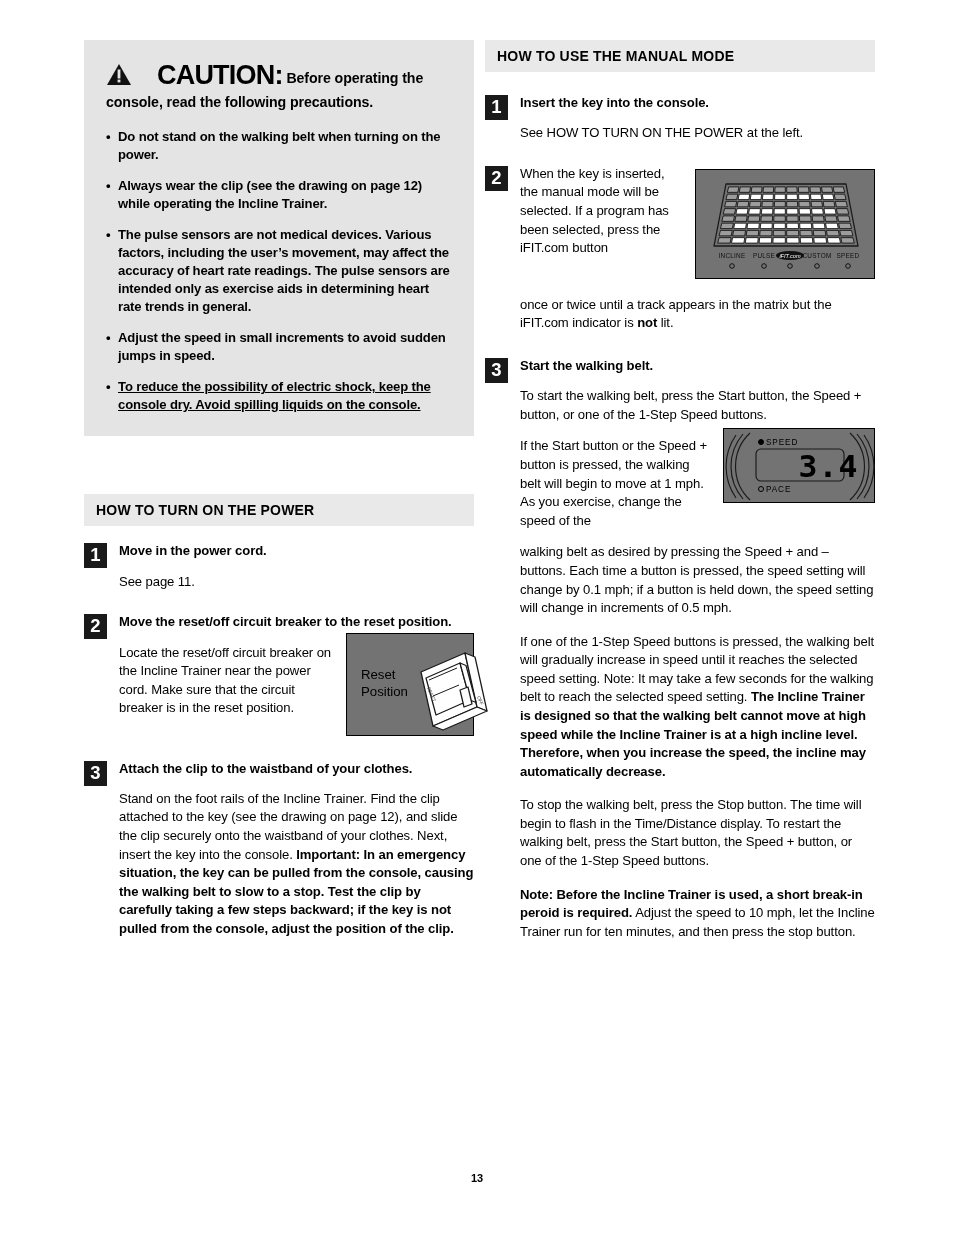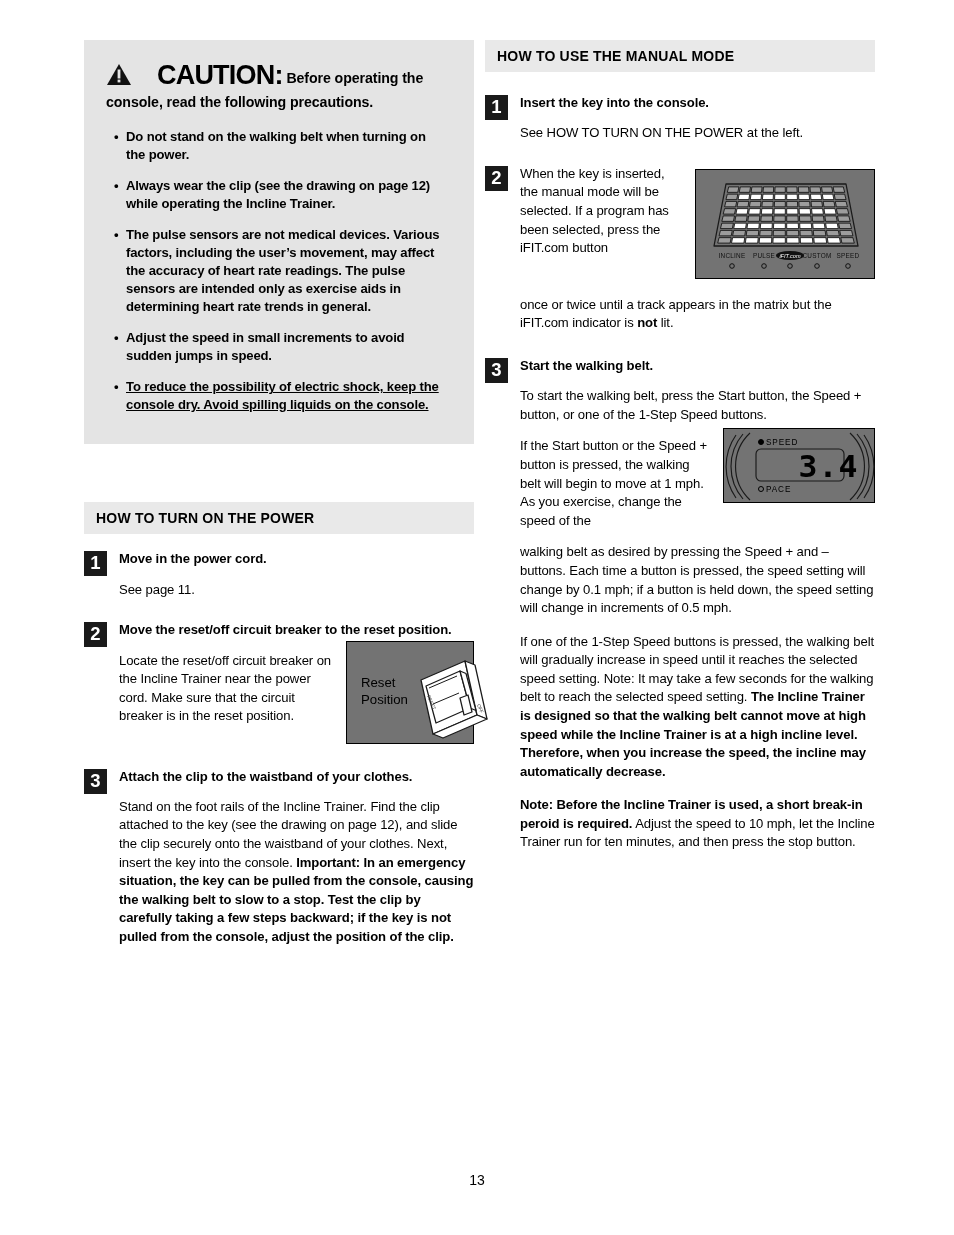--- a/index.html
+++ b/index.html
@@ -39,21 +39,21 @@
     letter-spacing: -0.8px;
     vertical-align: -1px;
     margin-left: 24px;
   }
   .warn-tri {
     display: inline-block;
     width: 26px; height: 23px;
     vertical-align: -3px;
     margin-right: 1px;
   }
-  .caution-list { list-style: none; margin: 8px; padding: 0; }
+  .caution-list { list-style: none; margin: 0; padding: 0; }
   .caution-list li {
     font-weight: bold;
     font-size: 13.1px;
     line-height: 1.38;
     margin-bottom: 13px;
     padding-left: 12px;
     position: relative;
     letter-spacing: -0.15px;
   }
   .caution-list li:last-child { margin-bottom: 0; text-decoration: underline; }
@@ -161,22 +161,22 @@
     letter-spacing: 1px;
     transform: scaleX(1.05);
   }
 
   
   .pagenum {
     position: absolute;
     left: 0; right: 0;
     top: 1172px;
     text-align: center;
-    font-weight: normal;
-    font-size: 14px;
+    font-weight: bold;
+    font-size: 11px;
   }
 </style>
 </head>
 <body>
 
 <div class="page">
 
   <div class="col col-left">
 
     <div class="caution-box">
@@ -397,20 +397,21 @@
         <div class="spd-lbl" style="left:34px; top:56px;"><span class="dot"></span><span>PACE</span></div>
         <div class="spd-digits">3.4</div>
       </div>
 
       <p class="body-txt">If the Start button or the Speed + button is pressed, the walking belt will begin to move at 1 mph. As you exercise, change the speed of the</p>
       <div class="clear"></div>
       <p class="body-txt">walking belt as desired by pressing the Speed + and – buttons. Each time a button is pressed, the speed setting will change by 0.1 mph; if a button is held down, the speed setting will change in increments of 0.5 mph.</p>
 
       <p class="body-txt" style="margin-top:15px"><span>If one of the 1-Step Speed buttons is pressed, the walking belt will gradually increase in speed until it reaches the selected speed setting. Note: It may take a few seconds for the walking belt to reach the selected speed setting. </span><b>The Incline Trainer is designed so that the walking belt cannot move at high speed while the Incline Trainer is at a high incline level. Therefore, when you increase the speed, the incline may automatically decrease.</b></p>
 
+      <p class="body-txt" style="margin-top:15px">To stop the walking belt, press the Stop button. The time will begin to flash in the Time/Distance display. To restart the walking belt, press the Start button, the Speed + button, or one of the 1-Step Speed buttons.</p>
 
       <p class="body-txt" style="margin-top:15px"><b>Note: Before the Incline Trainer is used, a short break-in peroid is required.</b><span> Adjust the speed to 10 mph, let the Incline Trainer run for ten minutes, and then press the stop button.</span></p>
     </div>
 
   </div>
 
   <div class="pagenum">13</div>
 </div>
 
 </body></html>

